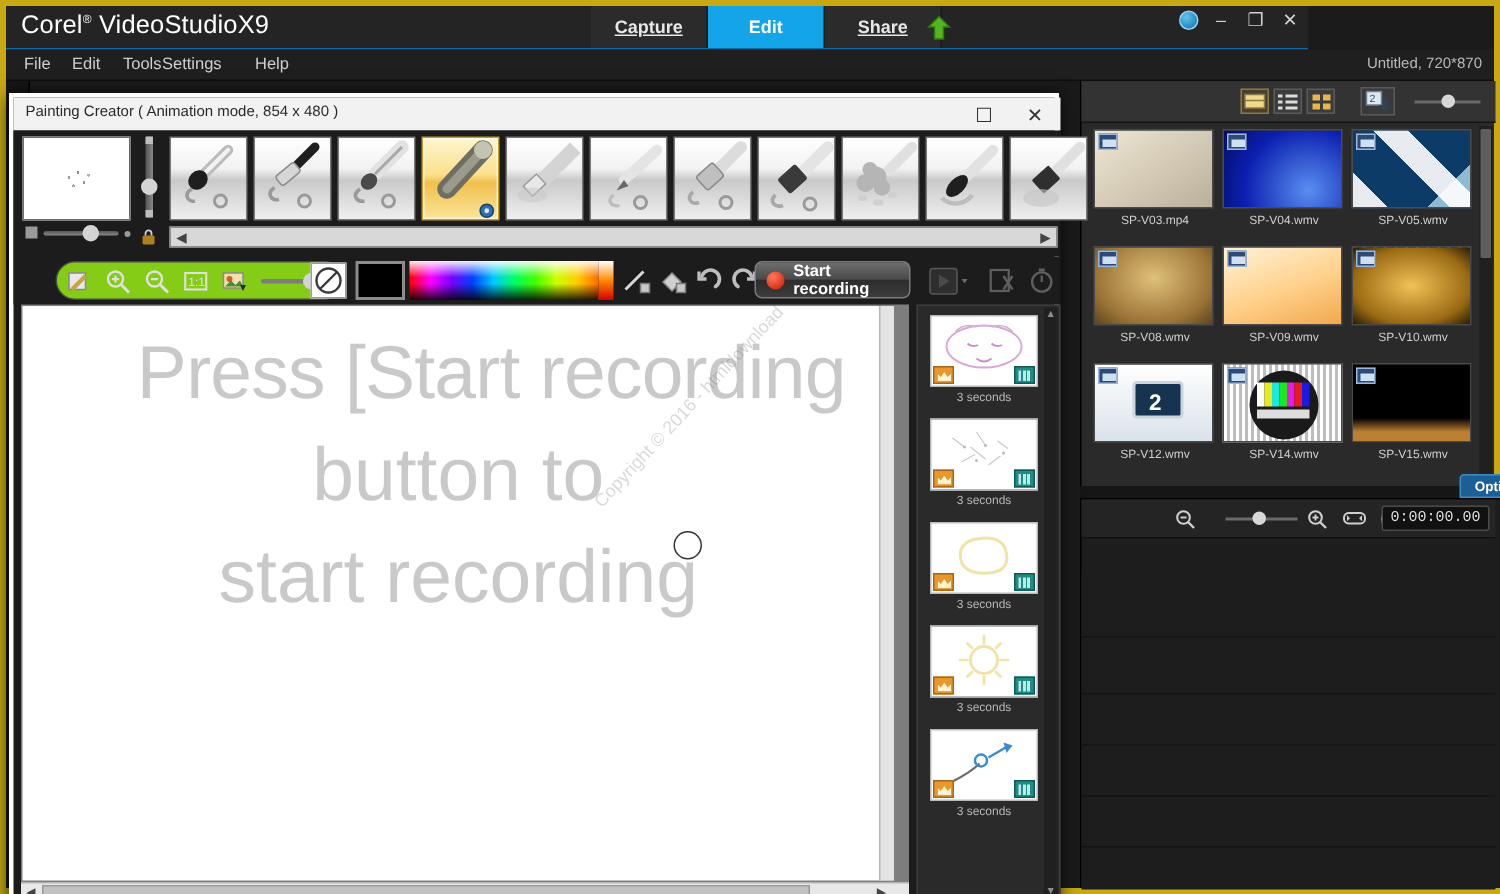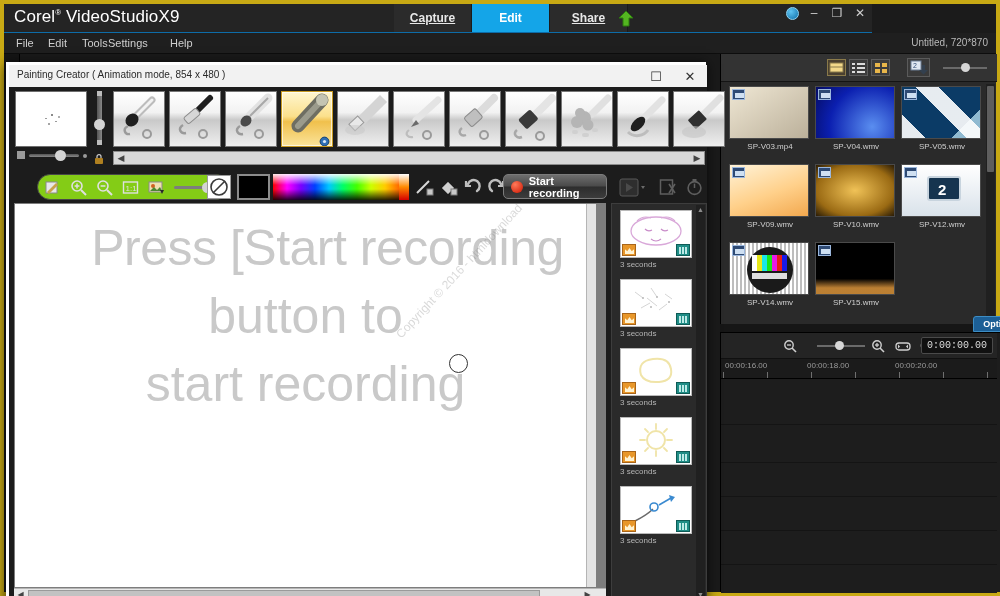--- a/index.html
+++ b/index.html
@@ -403,21 +403,21 @@
   }
   .gal-tag {
     position: absolute; right: 1px; bottom: 1px; width: 14px; height: 12px;
     background: #1f8d86; border: 1px solid #0e5b56;
   }
   .gal-tag::before {
     content:""; position:absolute; left:2px; top:2px; width:9px; height:7px;
     background: repeating-linear-gradient(90deg,#bdeae7 0 2px, #1f8d86 2px 3px);
   }
   .gal-dur {
-    font-size: 8px; color: #b5b5b5; width: 72px; margin-top: 2px;
+    font-size: 8px; color: #b5b5b5; text-align: center; width: 72px; margin-top: 2px;
   }
   .gal-scroll {
     position: absolute; right: 1px; top: 1px; width: 9px; height: 394px; background: #202020;
   }
   .gal-scroll .arr {
     position:absolute; left:0; width:9px; height:9px; color:#8c8c8c; font-size:7px;
     text-align:center; line-height:9px; cursor:pointer;
   }
 </style>
 </head>
@@ -533,20 +533,26 @@
             <div class="lib-thumb" style="background:radial-gradient(circle at 72% 78%,#5a8ef0,#0b1fb0 62%,#050c62);">
               <div class="lib-badge"></div>
             </div>
             <div class="lib-name">SP-V04.wmv</div>
           </div>
           <div class="lib-cell">
             <div class="lib-thumb" style="background:#0b3b66;background-image:linear-gradient(45deg,rgba(255,255,255,.9) 0 18%,transparent 18% 50%,rgba(255,255,255,.9) 50% 68%,transparent 68%),linear-gradient(-45deg,rgba(200,240,255,.7) 0 22%,transparent 22%);">
               <div class="lib-badge"></div>
             </div>
             <div class="lib-name">SP-V05.wmv</div>
+          </div>
+          <div class="lib-cell">
+            <div class="lib-thumb" style="background:radial-gradient(ellipse at 50% 40%,#e0c178,#9a7336 70%,#5c4420);">
+              <div class="lib-badge"></div>
+            </div>
+            <div class="lib-name">SP-V08.wmv</div>
           </div>
           <div class="lib-cell">
             <div class="lib-thumb" style="background:linear-gradient(160deg,#fff3d8,#ffd08a 55%,#f2a84e);">
               <div class="lib-badge"></div>
             </div>
             <div class="lib-name">SP-V09.wmv</div>
           </div>
           <div class="lib-cell">
             <div class="lib-thumb" style="background:#2a1c06;background-image:radial-gradient(ellipse at 50% 50%,#f0c257,#9a6a13 70%,#2a1c06),repeating-linear-gradient(90deg,rgba(255,220,120,.85) 0 2px,transparent 2px 7px);">
               <div class="lib-badge"></div>
@@ -629,32 +635,20 @@
           <div class="tl-ico" style="left:199px">
             <svg width="14" height="14" viewBox="0 0 14 14">
                 <circle cx="7" cy="7" r="5.6" fill="none" stroke="#cfcfcf" stroke-width="1.4"></circle>
                 <line x1="7" y1="7" x2="7" y2="3.4" stroke="#cfcfcf" stroke-width="1.3"></line>
                 <line x1="7" y1="7" x2="9.6" y2="8.4" stroke="#cfcfcf" stroke-width="1.3"></line>
               </svg>
           </div>
           <div class="timecode">0:00:00.00</div>
         </div>
 
-        <div class="tl-ruler">
-          <div class="tl-tick" style="left:4px">00:00:16.00</div>
-          <div class="tl-tick" style="left:86px">00:00:18.00</div>
-          <div class="tl-tick" style="left:174px">00:00:20.00</div>
-          <div class="tl-mark" style="left:2px"></div>
-          <div class="tl-mark" style="left:46px"></div>
-          <div class="tl-mark" style="left:90px"></div>
-          <div class="tl-mark" style="left:134px"></div>
-          <div class="tl-mark" style="left:178px"></div>
-          <div class="tl-mark" style="left:222px"></div>
-          <div class="tl-mark" style="left:266px"></div>
-        </div>
 
         <div class="tl-body">
           <div class="tl-track" style="top:0;height:46px"></div>
           <div class="tl-track" style="top:46px;height:38px"></div>
           <div class="tl-track" style="top:84px;height:34px"></div>
           <div class="tl-track" style="top:118px;height:34px"></div>
           <div class="tl-track" style="top:152px;height:34px"></div>
         </div>
       </div>
 

